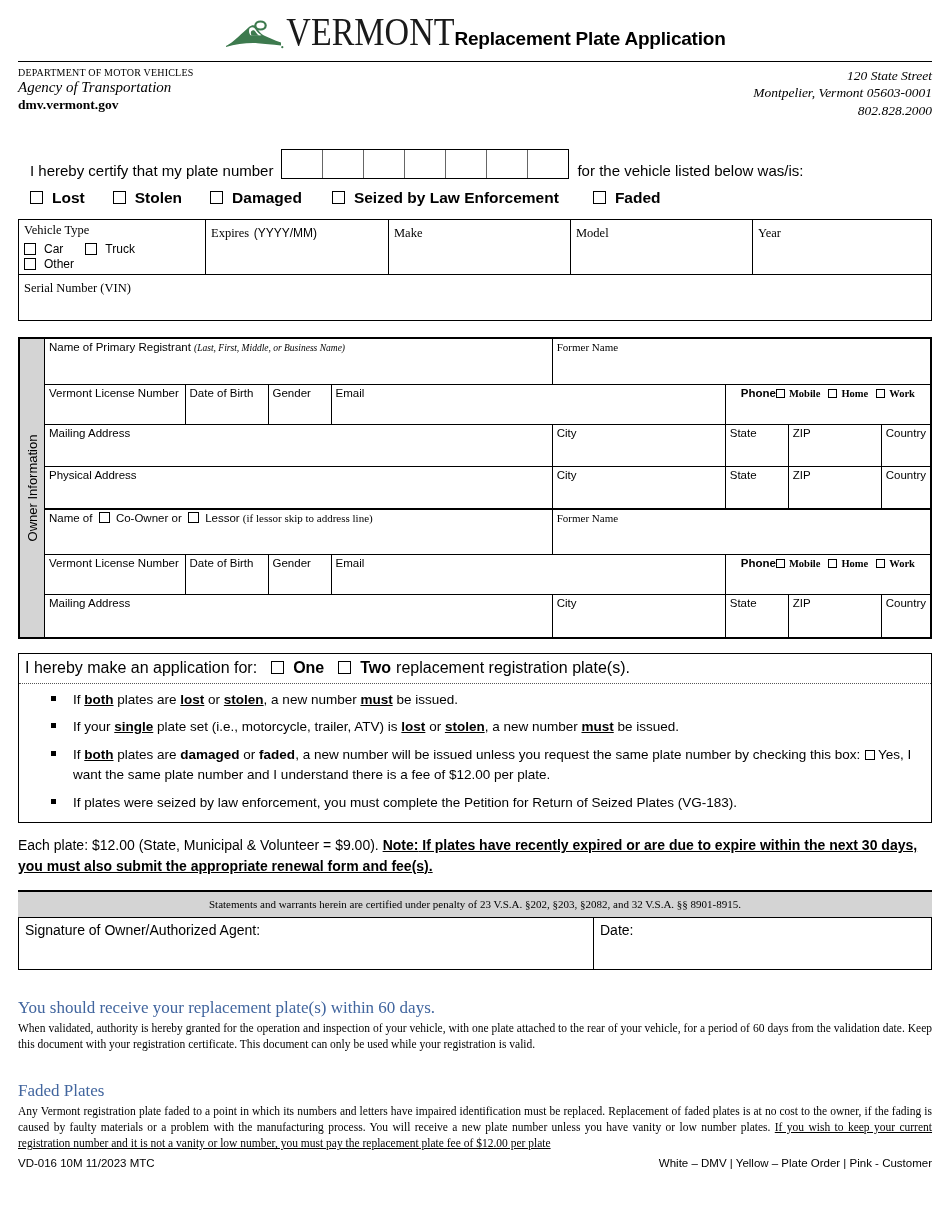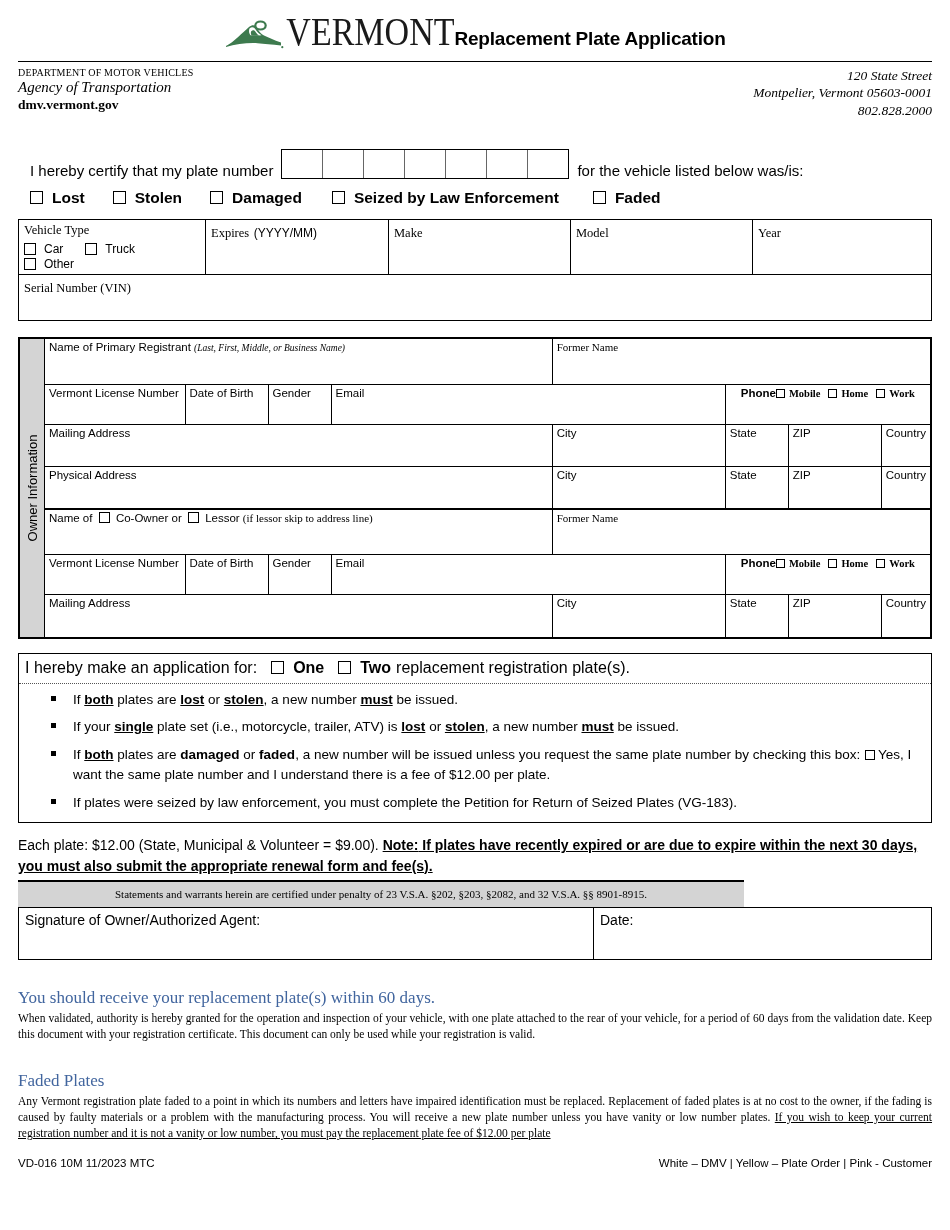--- a/index.html
+++ b/index.html
@@ -95,21 +95,21 @@
                          width:5px; height:5px; background:#000; }
   .app-list ul { margin:0; padding:0; }
   u.b { font-weight:bold; }
   .cb-inline { display:inline-block; width:10px; height:10px; border:1.6px solid #000;
                vertical-align:-1px; margin:0 3px 0 1px; }
 
   
   .fee { margin-top:12px; width:914px; font-size:14px; line-height:1.45; }
 
   
-  .stmt-bar { margin-top:4px; width:726px; background:#d4d4d4;
+  .stmt-bar { margin-top:14px; width:914px; background:#d4d4d4;
               border-top:2.2px solid #000; text-align:center;
               font-family:"Liberation Serif", serif; font-size:11px;
               padding:6px 4px 7px 4px; }
   table.sig { border-collapse:collapse; width:914px; }
   table.sig td { border:1.4px solid #000; height:52px; vertical-align:top;
                  padding:4px 6px; font-size:14px; }
 
   
   .notice { width:914px; margin-top:28px; }
   .notice h3 { font-family:"Liberation Serif", serif; color:#41659e;

